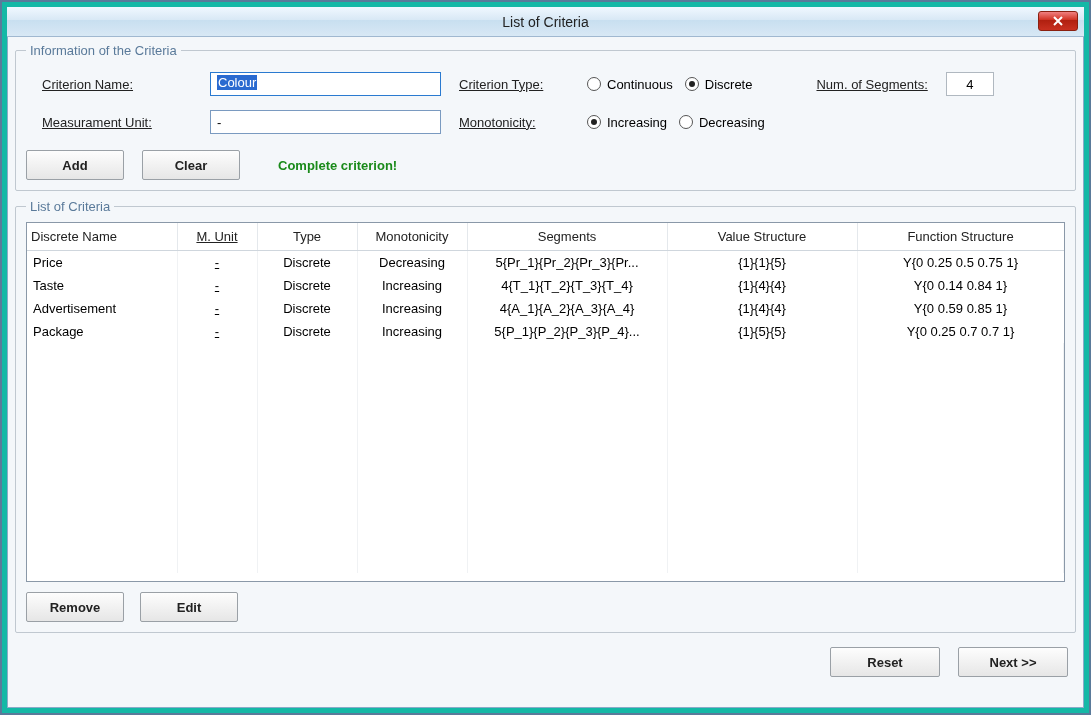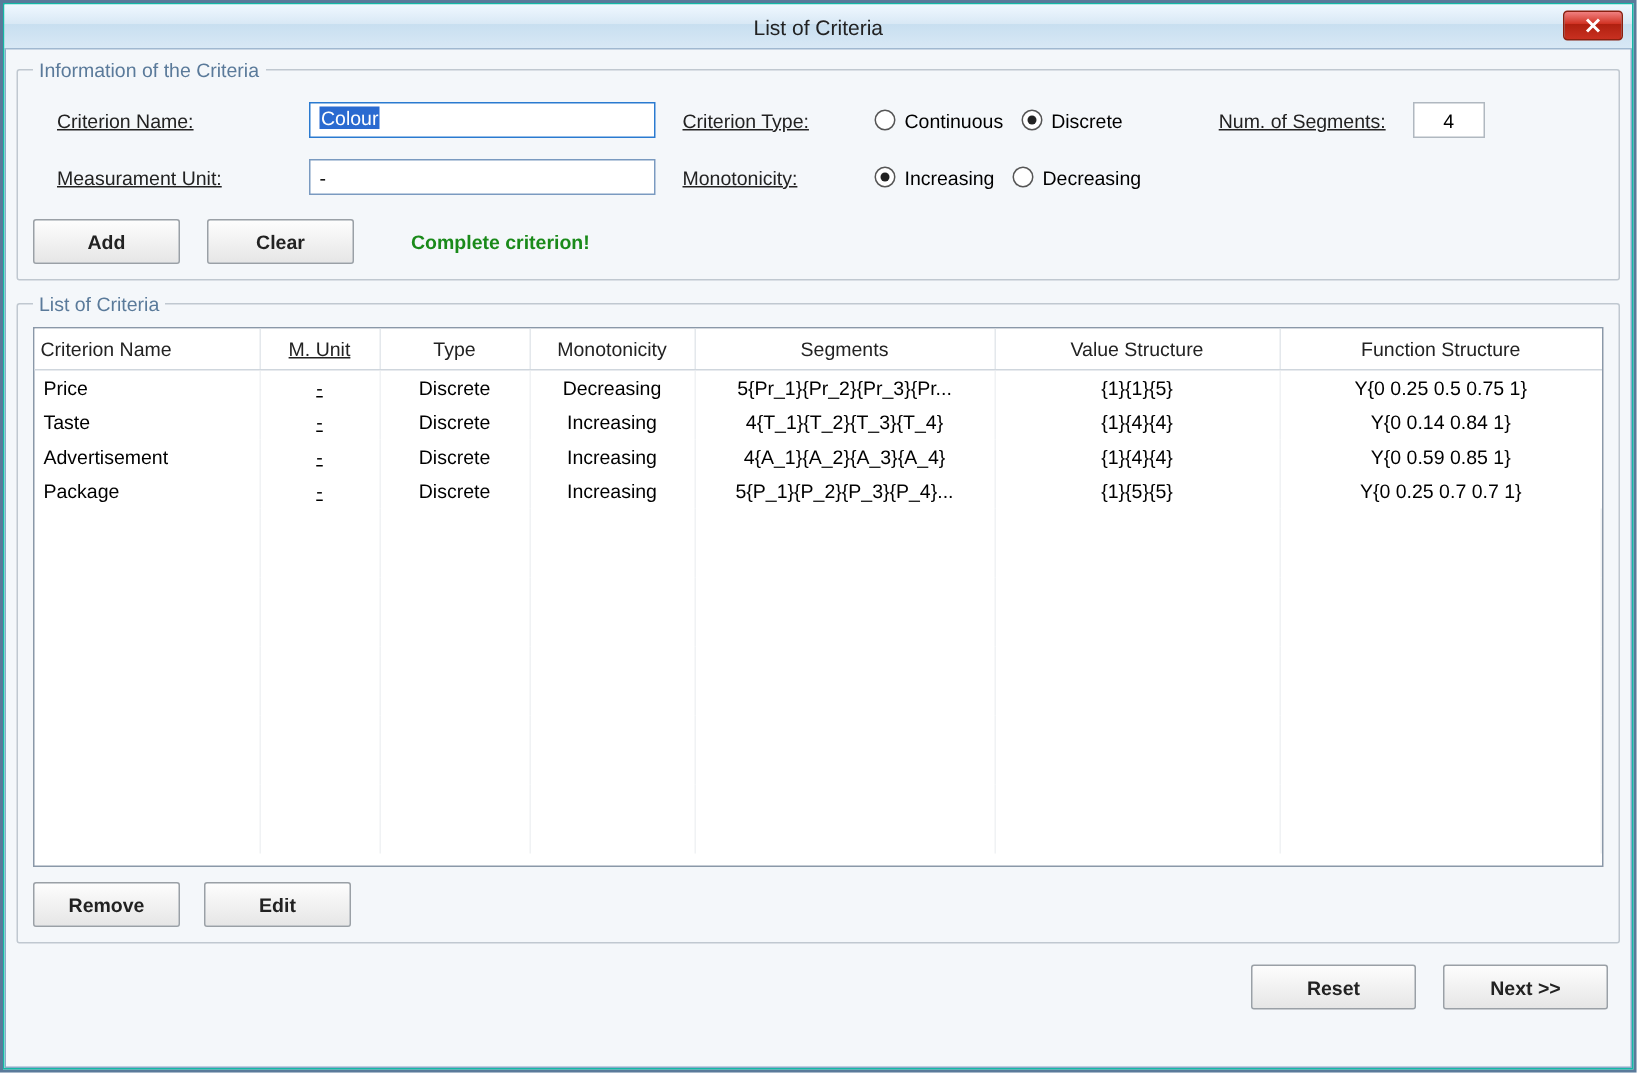--- a/index.html
+++ b/index.html
@@ -10,21 +10,21 @@
     background: #5a7a9a;
     width: 1091px;
     height: 715px;
     overflow: hidden;
   }
   .window {
     position: absolute;
     left: 2px; top: 2px;
     width: 1087px; height: 711px;
     background: #f4f7fa;
-    border: 1px solid #14b8a6;
+    border: 5px solid #14b8a6;
     box-shadow: 0 0 0 1px #8aaac8 inset;
   }
   .titlebar {
     height: 30px;
     background: linear-gradient(to bottom, #f0f8ff, #d8e8f5 45%, #c8dff0 46%, #d8e8f5);
     border-bottom: 1px solid #a0b8d0;
     display: flex;
     align-items: center;
     justify-content: center;
     position: relative;
@@ -228,21 +228,21 @@
         <span class="status-text">Complete criterion!</span>
       </div>
     </fieldset>
 
     <fieldset>
       <legend>List of Criteria</legend>
       <div class="table-wrap">
         <table>
           <thead>
             <tr>
-              <th class="col-name">Criterion Name</th>
+              <th class="col-name">Discrete Name</th>
               <th class="col-unit">M. Unit</th>
               <th class="col-type">Type</th>
               <th class="col-mono">Monotonicity</th>
               <th class="col-seg">Segments</th>
               <th class="col-val">Value Structure</th>
               <th class="col-func">Function Structure</th>
             </tr>
           </thead>
           <tbody id="criteria-tbody">
               <tr>

